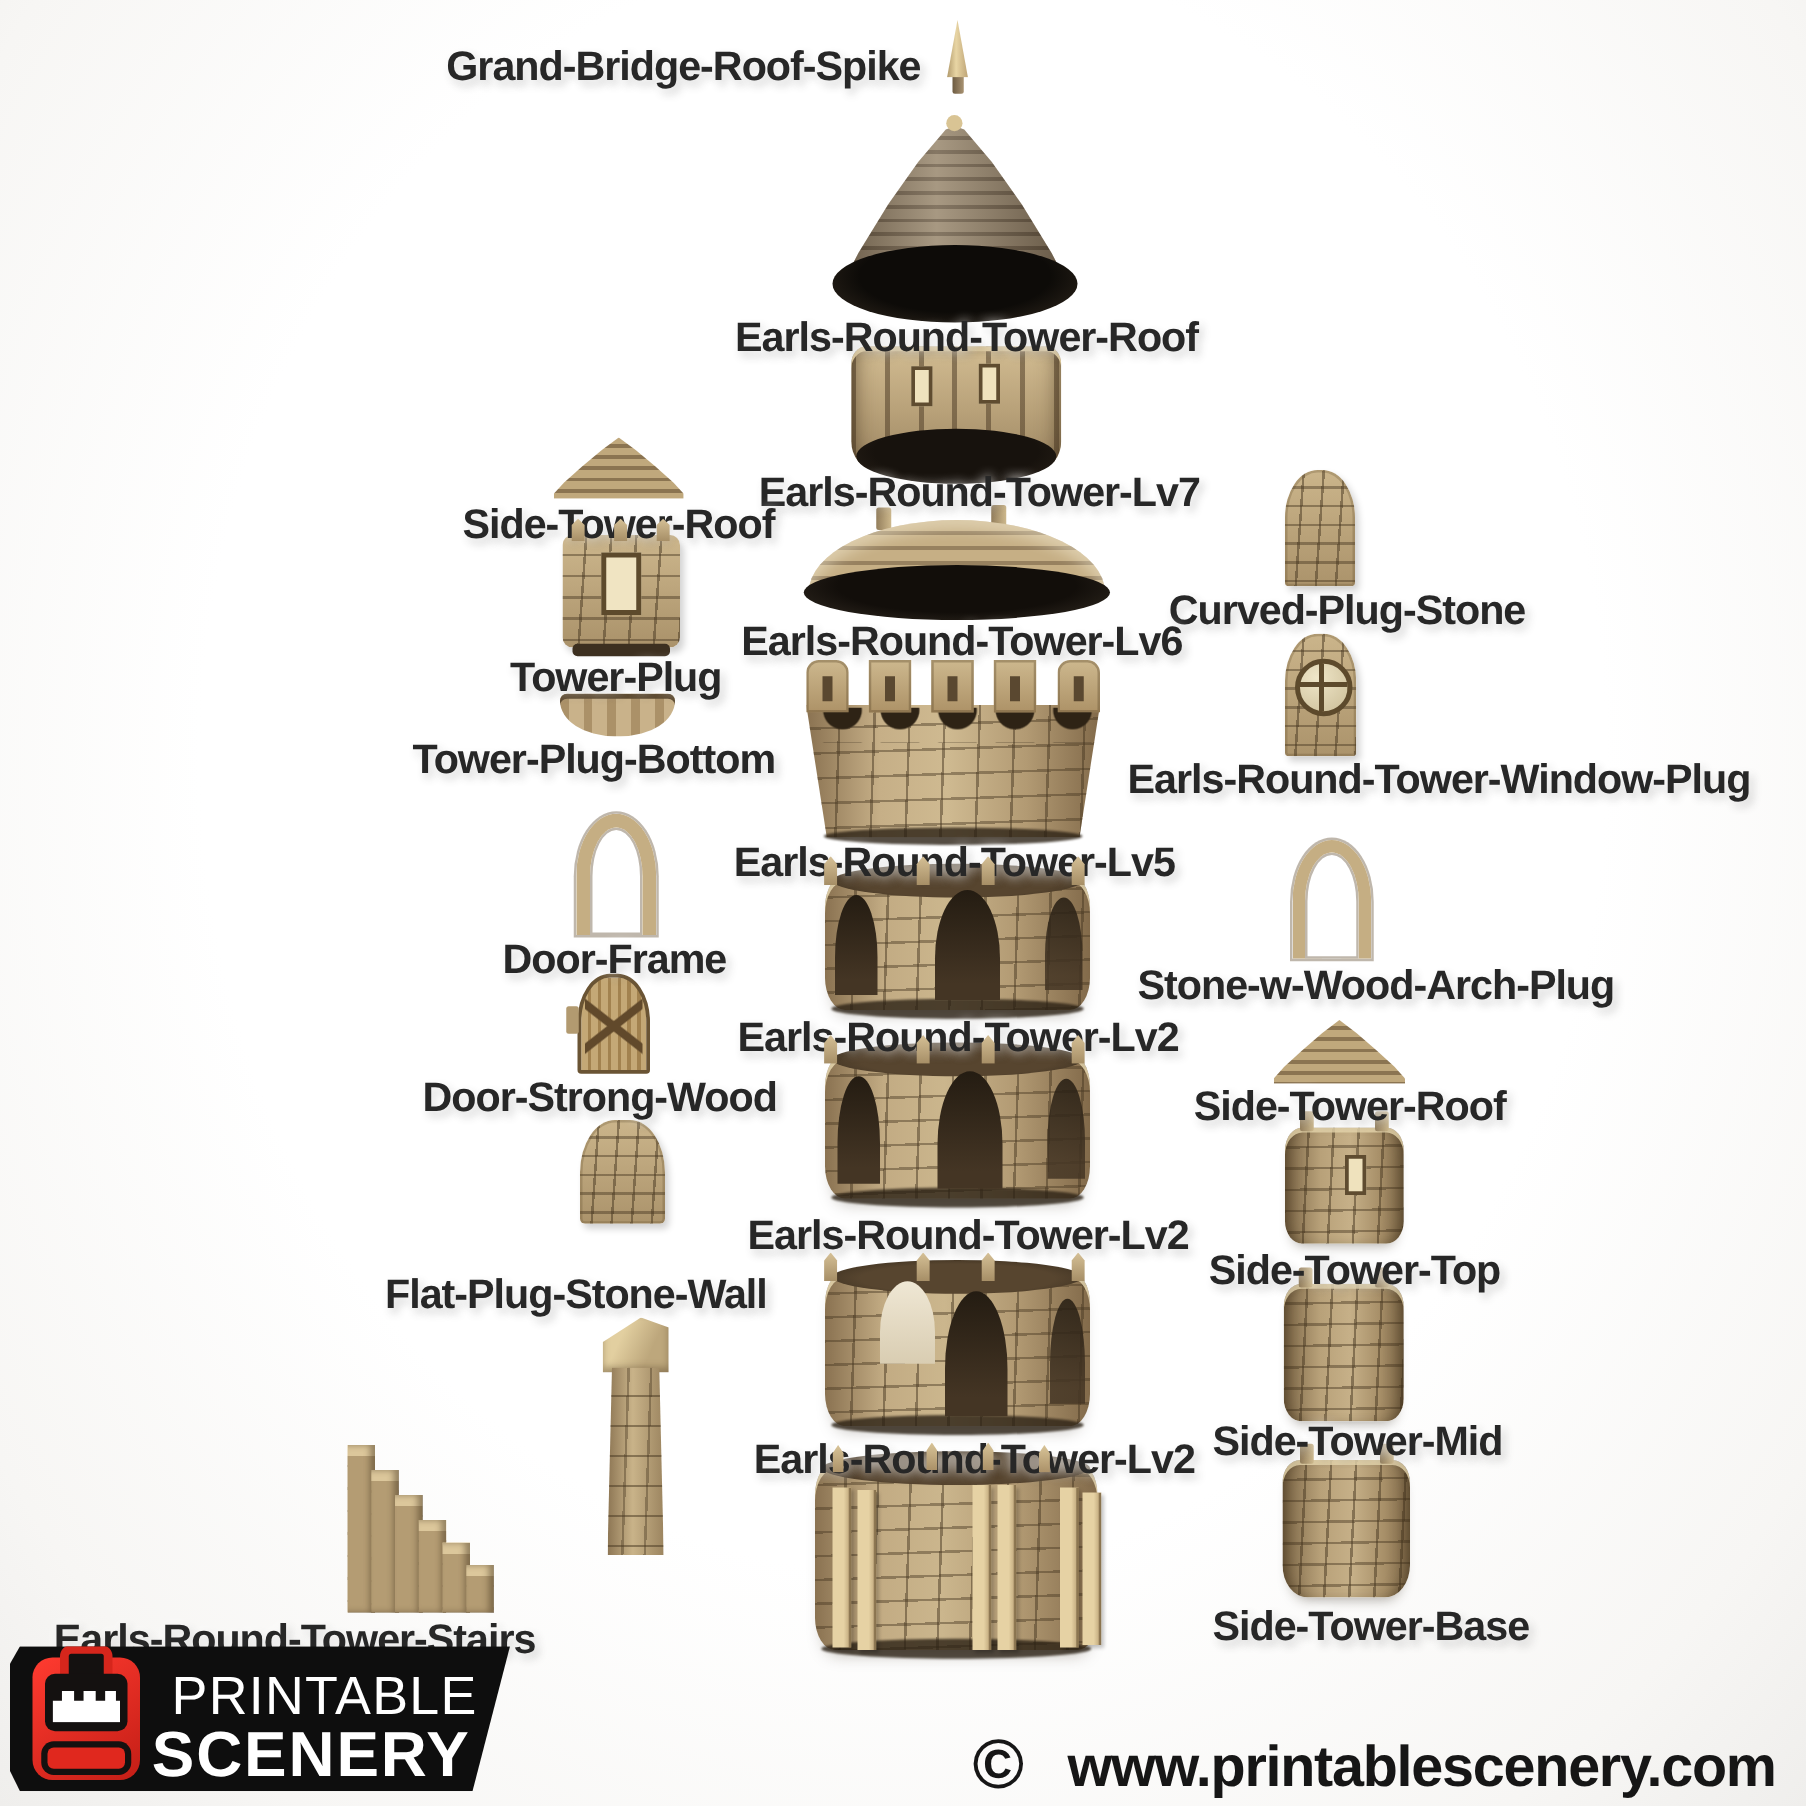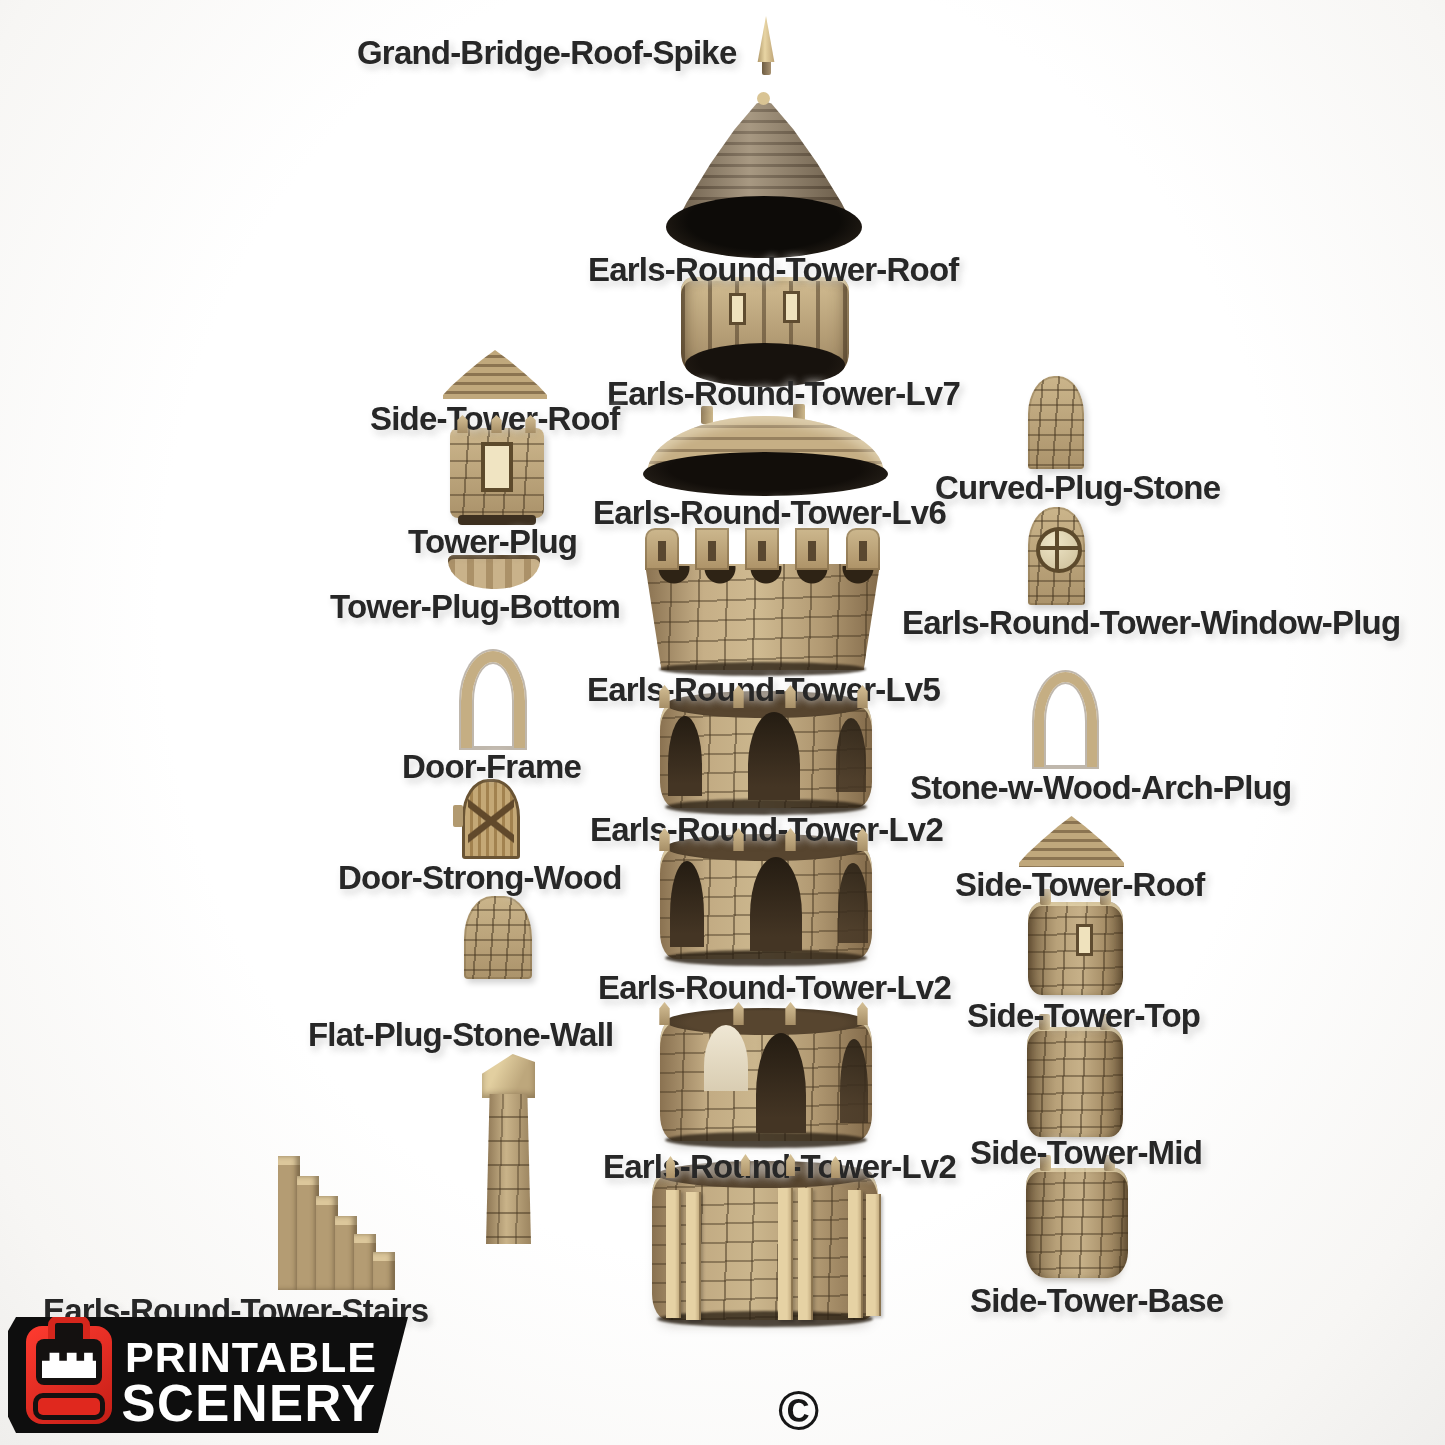--- a/index.html
+++ b/index.html
@@ -155,21 +155,21 @@
   .logo-banner{position:absolute;background:#0e0e0e;
     clip-path:polygon(2% 0,100% 0,92.5% 100%,2% 100%,0 86%,0 12%);}
   .ps-icon{position:absolute;background:linear-gradient(145deg,#ff3b30,#c41e16);border-radius:16px;}
   .ps-icon-inner{position:absolute;left:10px;right:10px;top:13px;height:46px;background:#141110;border-radius:8px;}
   .ps-clip{position:absolute;left:50%;top:-10px;width:28px;height:18px;margin-left:-21px;
     border:7px solid #d6261c;border-radius:9px;background:#141110;}
   .ps-batt{position:absolute;left:16px;right:16px;top:24px;height:28px;background:#ffffff;z-index:2;
     clip-path:polygon(0 100%,0 38%,14% 38%,14% 10%,32% 10%,32% 38%,46% 38%,46% 10%,64% 10%,64% 38%,78% 38%,78% 10%,94% 10%,94% 38%,100% 38%,100% 100%);}
   .ps-slot{position:absolute;left:12px;right:12px;bottom:9px;height:17px;background:#e0281e;
     border-radius:5px;box-shadow:0 0 0 5px #141110;}
-  .logo-t1{position:absolute;font-weight:bold;color:#fff;text-align:center;letter-spacing:1px;}
+  .logo-t1{position:absolute;font-weight:normal;color:#fff;text-align:right;letter-spacing:1px;}
   .logo-t2{position:absolute;font-weight:bold;color:#fff;text-align:center;letter-spacing:1.5px;}
 
   .copy-sym{position:absolute;font-size:56px;font-weight:bold;color:#161616;}
   .copy-url{position:absolute;font-size:46px;font-weight:bold;color:#161616;letter-spacing:-1px;}
 </style>
 </head>
 <body>
 
 <div class="canvas">
 
@@ -351,14 +351,15 @@
       <div class="ps-clip"></div>
       <div class="ps-icon-inner"></div>
       <div class="ps-batt"></div>
       <div class="ps-slot"></div>
     </div>
     <div class="logo-t1" style="left:112px;top:16px;width:262px;font-size:43px">PRINTABLE</div>
     <div class="logo-t2" style="left:110px;top:57px;width:262px;font-size:51px">SCENERY</div>
   </div>
 
   <span class="copy-sym" style="left:778px;top:1378px">©</span>
+  <span class="copy-url" style="left:854px;top:1386px">www.printablescenery.com</span>
 
 </div>
 
 </body></html>

